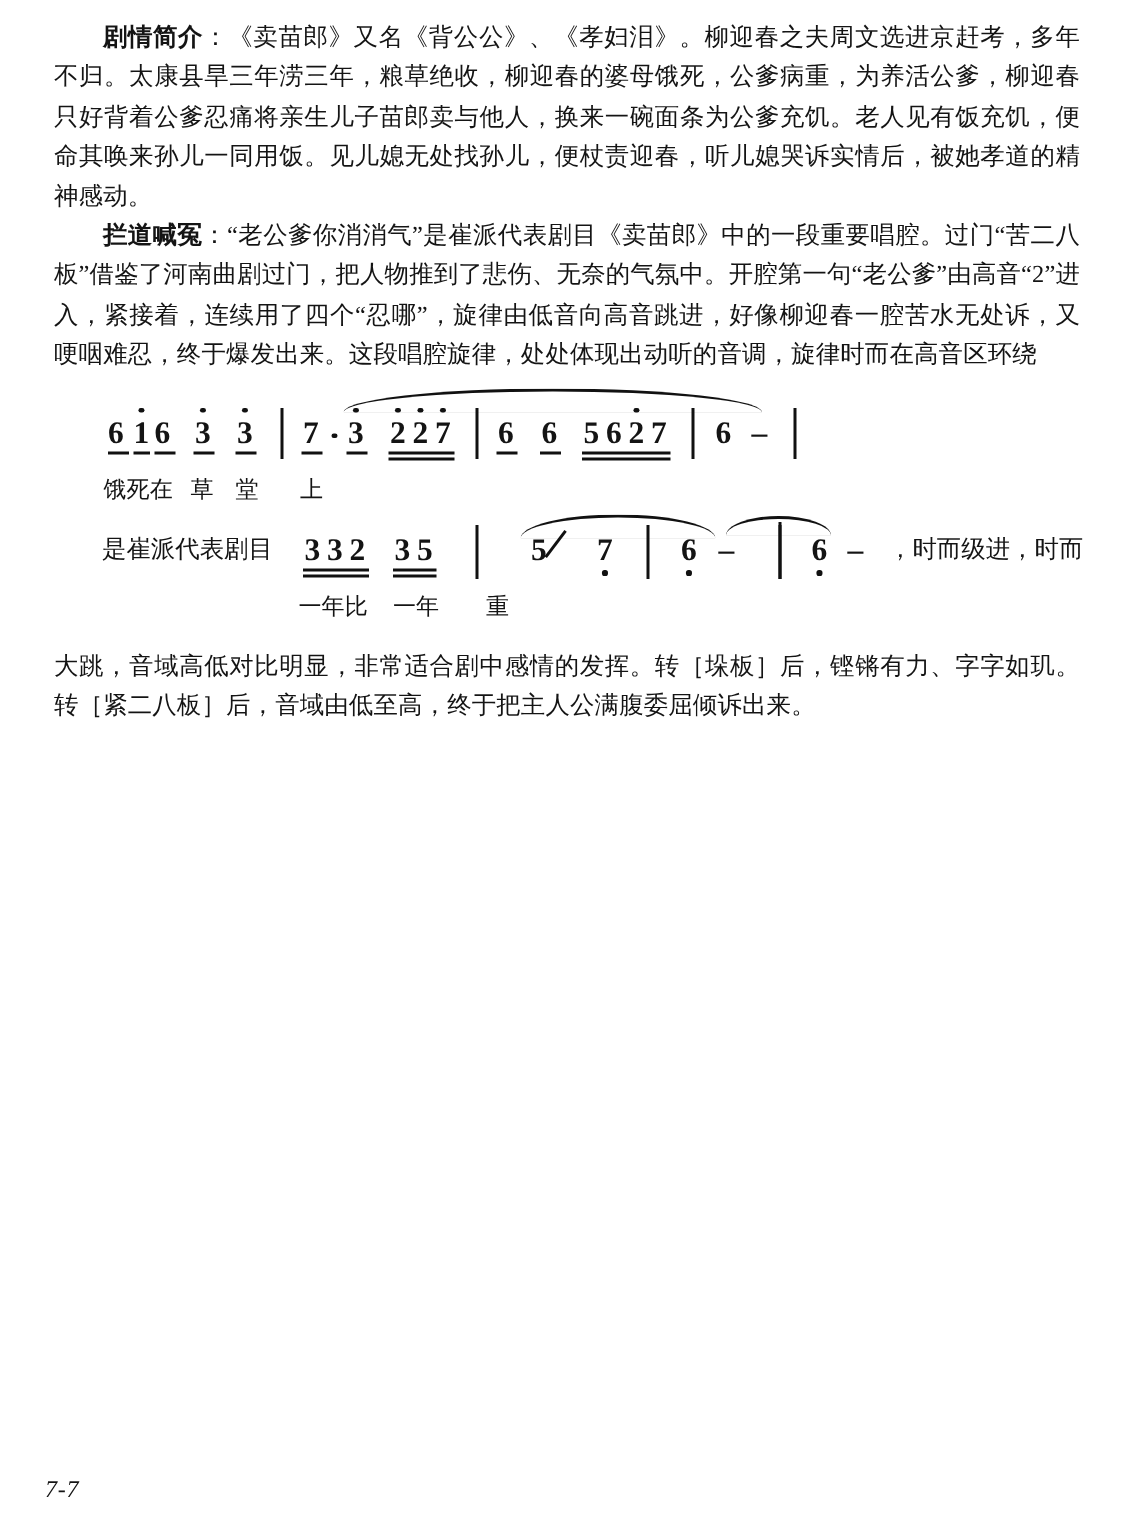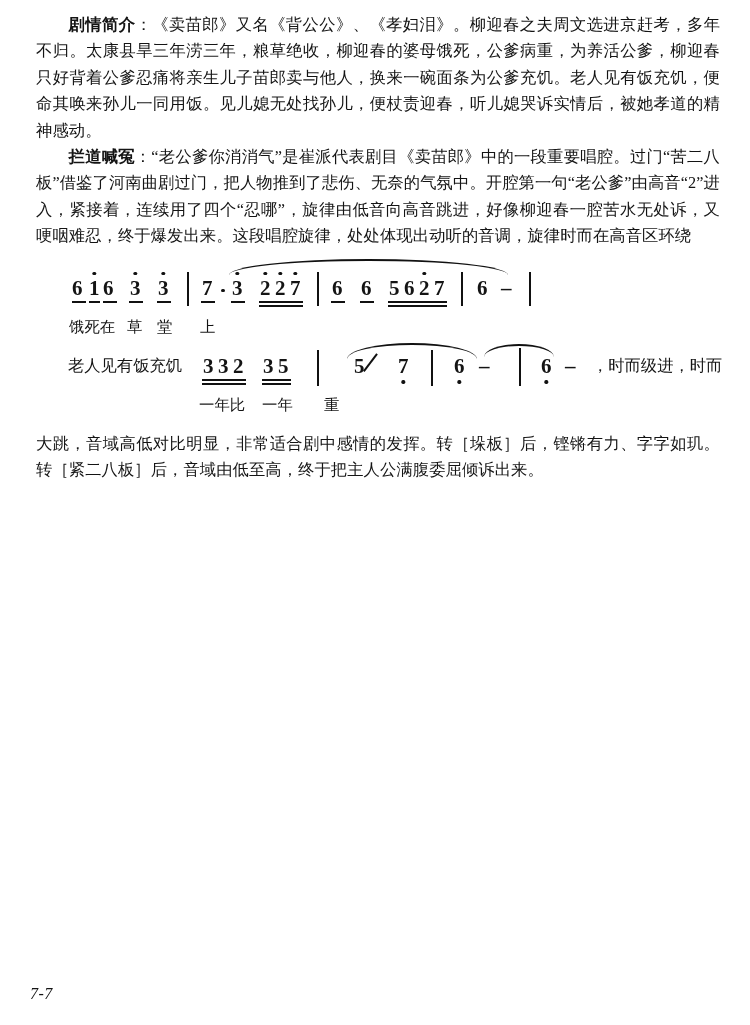--- a/index.html
+++ b/index.html
@@ -245,21 +245,21 @@
       <div class="note" style="left:441px; top:22px;">6</div>
       <div class="dash" style="left:465px; top:22px;">–</div>
 
       <div class="barline" style="left:493px; top:16px; height:34px;"></div>
 
       <div class="lyric" style="left:33px; top:62px;">饿死在</div>
       <div class="lyric" style="left:91px; top:62px;">草</div>
       <div class="lyric" style="left:121px; top:62px;">堂</div>
       <div class="lyric" style="left:164px; top:62px;">上</div>
 
-      <div class="inline-label" style="left:32px; top:97px;">老人见有饭充饥</div>
+      <div class="inline-label" style="left:32px; top:97px;">是崔派代表剧目</div>
 
       <div class="slur" style="left:311px; top:87px; width:130px;"></div>
       <div class="slur sm" style="left:448px; top:88px; width:70px;"></div>
 
       <div class="note" style="left:167px; top:100px;">3</div>
       <div class="note" style="left:182px; top:100px;">3</div>
       <div class="note" style="left:197px; top:100px;">2</div>
       <div class="beam" style="left:166px; top:123px; width:44px;"></div>
       <div class="beam" style="left:166px; top:127.5px; width:44px;"></div>
 

